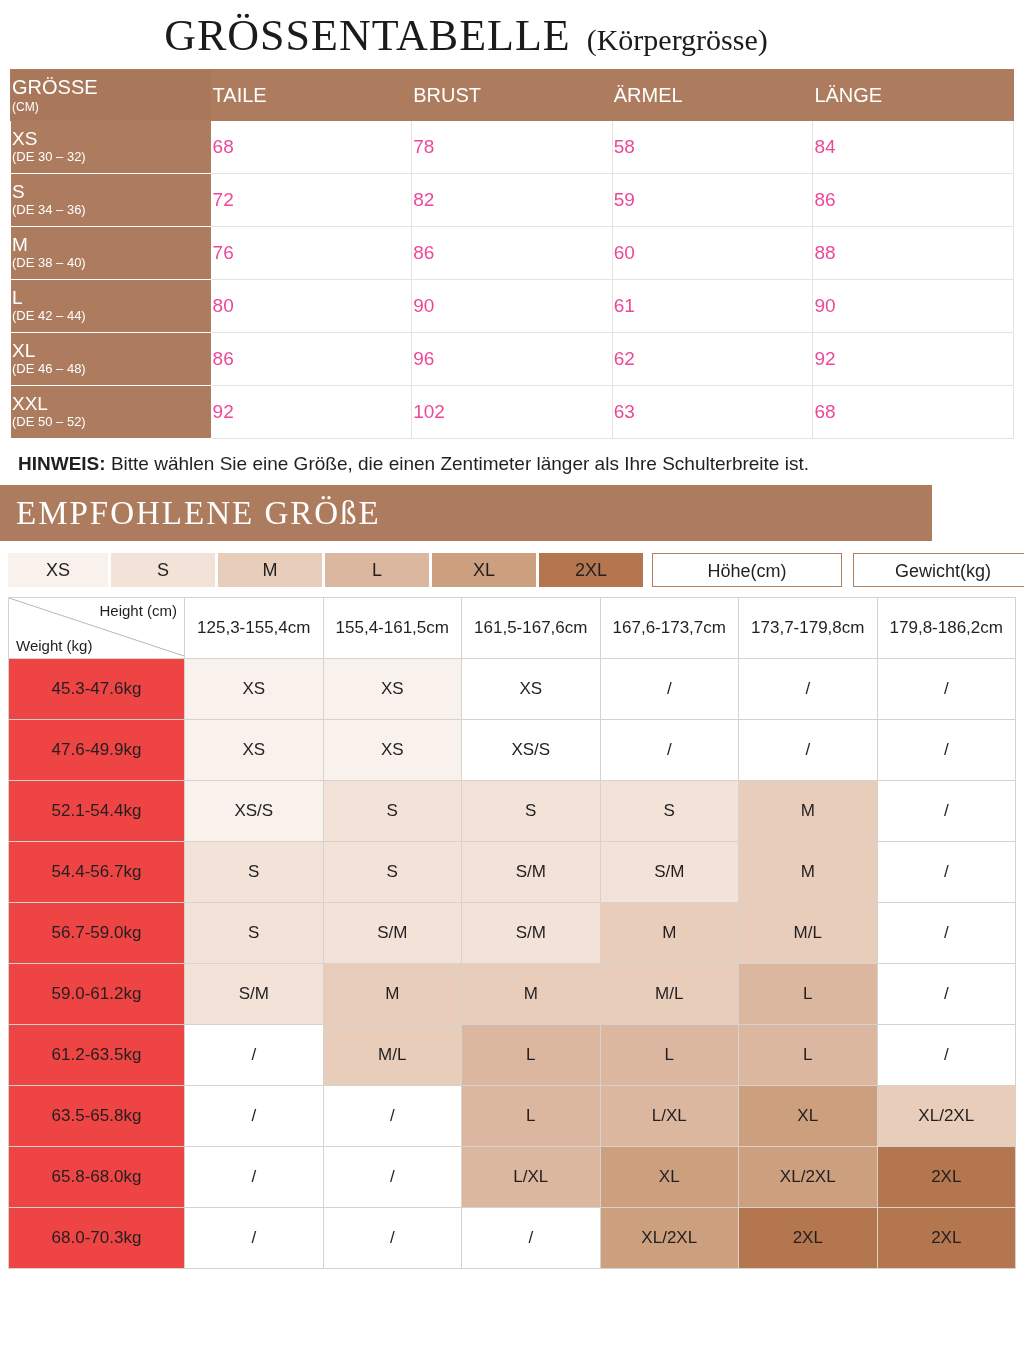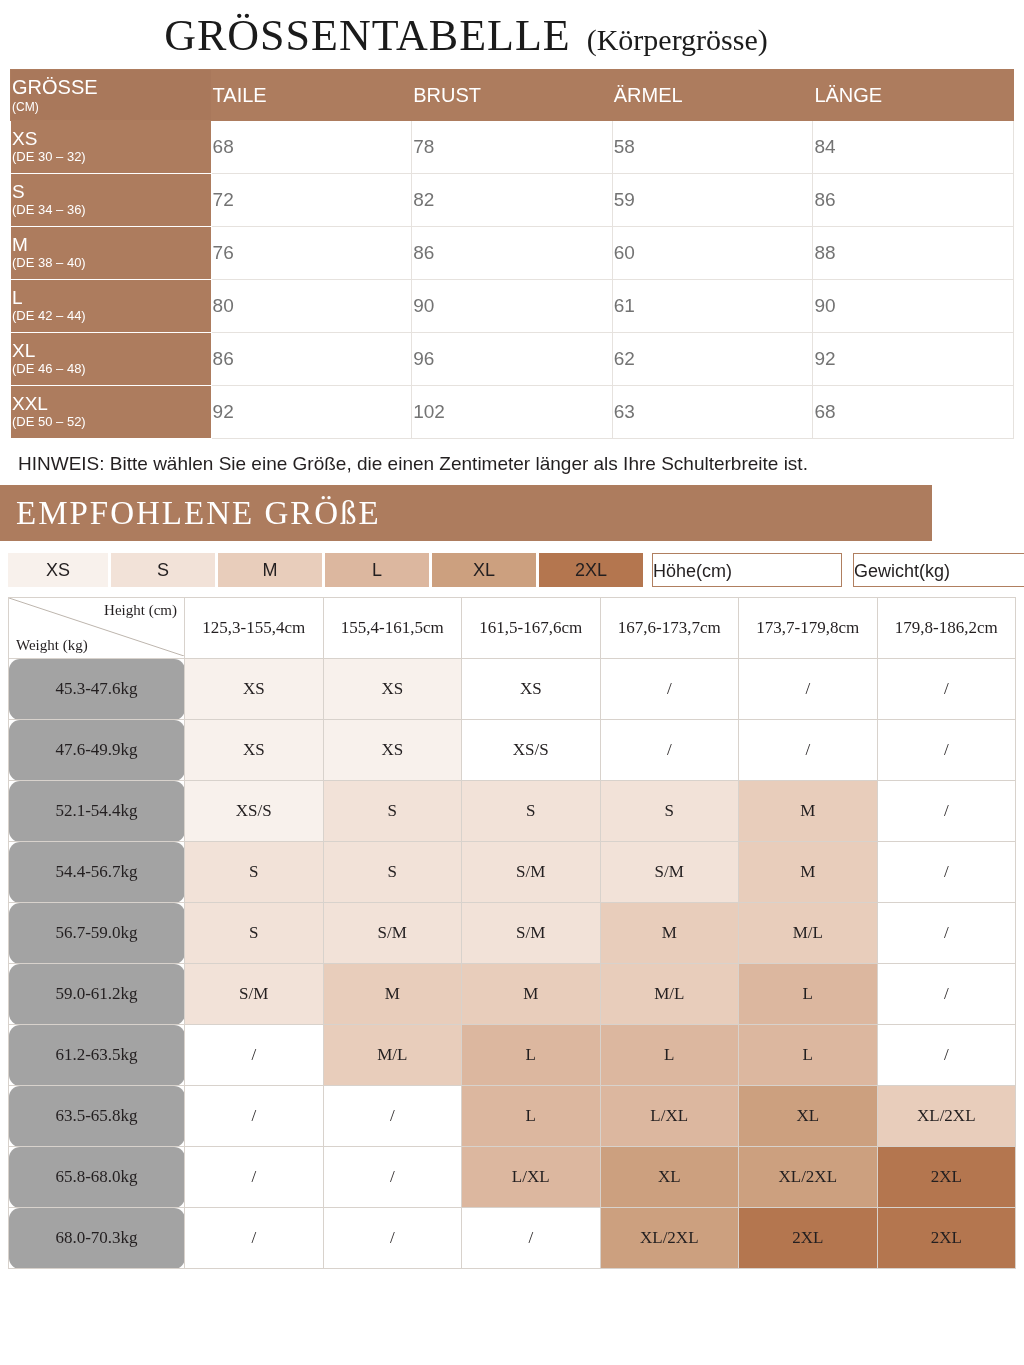--- a/index.html
+++ b/index.html
@@ -80,32 +80,32 @@
     line-height: 1.1;
     border: 1px solid #ffffff;
   }
   .size-table td.sizecell .de {
     display: block;
     font-size: 13px;
   }
   .size-table td.val {
     font-size: 19px;
     height: 50px;
-    color: #737373;
+    color: #ec4899;
     background: #ffffff;
   }
 
   
   .hinweis {
     margin: 14px 12px 10px 18px;
     font-size: 19px;
     color: #231f20;
   }
   .hinweis b {
-    font-weight: normal;
+    font-weight: bold;
   }
 
   
   .banner {
     background: #ad7c5e;
     height: 56px;
     display: flex;
     align-items: center;
     padding-left: 16px;
     box-sizing: border-box;
@@ -127,36 +127,35 @@
     height: 34px;
     line-height: 34px;
     text-align: center;
     font-size: 18px;
     color: #231f20;
     flex: 0 0 auto;
   }
   .legend-box {
     height: 34px;
     line-height: 34px;
-    text-align: left;
+    text-align: center;
     font-size: 18px;
     color: #231f20;
     border: 1px solid #b07f60;
     background: #ffffff;
     flex: 0 0 auto;
     box-sizing: border-box;
   }
 
   
   .matrix {
     width: 1008px;
     margin: 0 8px;
     border-collapse: collapse;
     table-layout: fixed;
-    font-family: Liberation Serif, serif;
   }
   .matrix td, .matrix th {
     border: 1px solid #d8d2cc;
     text-align: center;
     font-size: 17px;
     height: 58px;
     color: #231f20;
     font-weight: normal;
   }
   .corner {
@@ -182,22 +181,21 @@
     left: 7px;
     bottom: 4px;
     font-size: 15px;
   }
   .matrix th.colhead {
     font-size: 17px;
     background: #ffffff;
   }
   .matrix td.rowhead {
     font-size: 17px;
-    background: #a3a3a3;
-    border-radius: 11px;
+    background: #ef4444;
   }
 </style>
 </head>
 <body>
 
 <div class="page">
 
   <div class="title-row">
     <span class="title-main">GRÖSSENTABELLE</span>
     <span class="title-sub">(Körpergrösse)</span>

